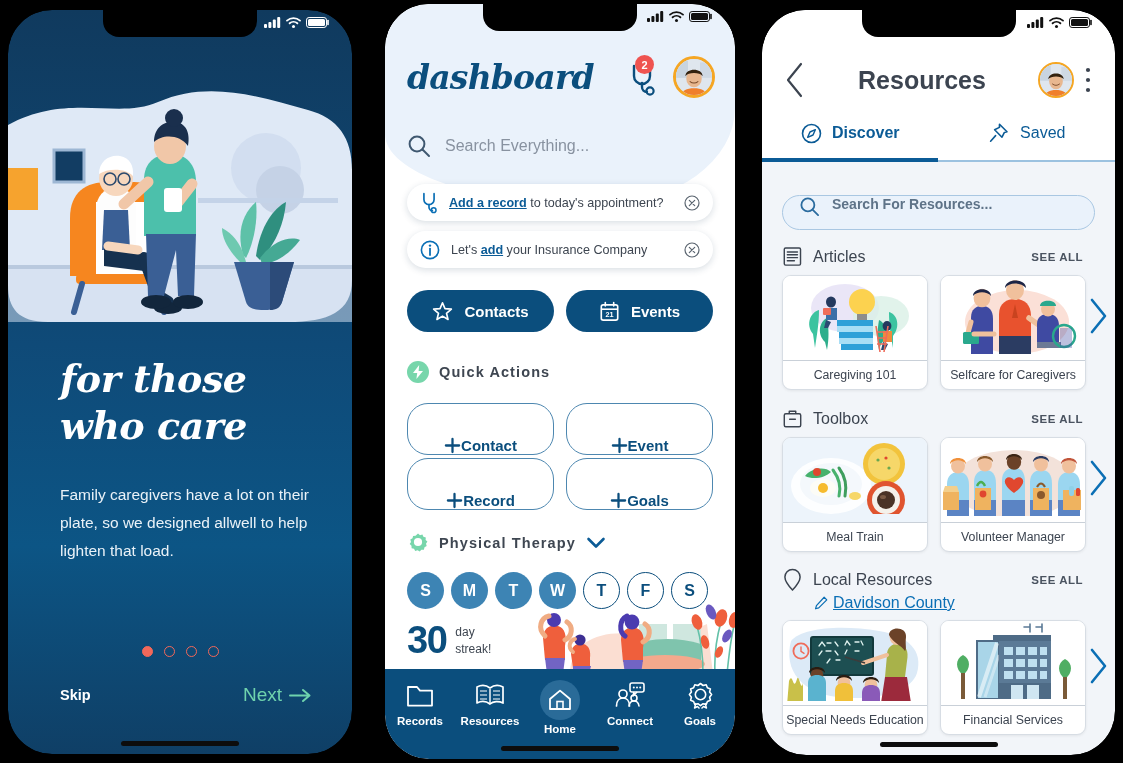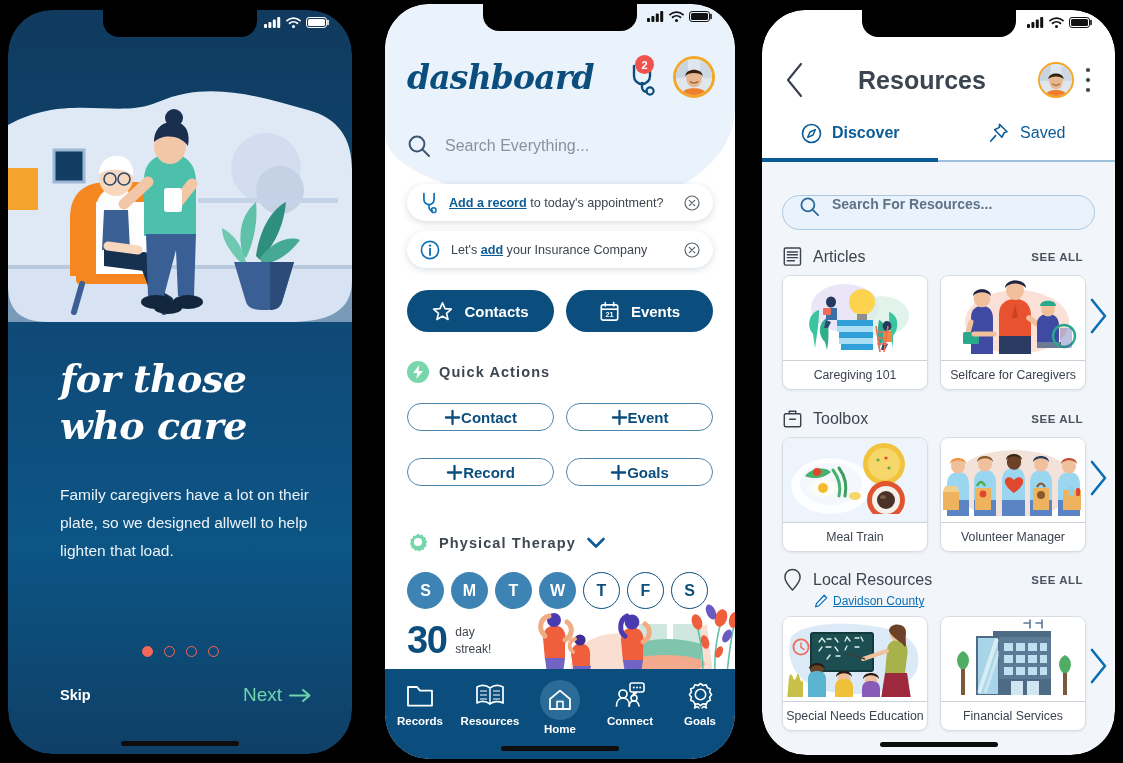--- a/index.html
+++ b/index.html
@@ -133,23 +133,23 @@
     display: flex; align-items: center; justify-content: center; gap: 11px;
     font-size: 15px; font-weight: 700;
   }
   .sec-head { position: absolute; left: 22px; display: flex; align-items: center; gap: 10px; }
   .sec-head-label { font-size: 14.5px; font-weight: 700; color: #3e4651; letter-spacing: 1.1px; }
   .qa-icon {
     width: 22px; height: 22px; border-radius: 50%; background: #77d6ab;
     display:flex; align-items:center; justify-content:center;
   }
   .pill-outline {
-    flex: 1; height: 28px; border-radius: 21px;
+    flex: 1; height: 52px; border-radius: 21px;
     border: 1.6px solid #4d87b0; background: #fff; color: #0b4e7d;
-    display: flex; align-items: center; justify-content: center; 
+    display: flex; align-items: flex-end; justify-content: center; 
     font-size: 15px; font-weight: 700;
   }
   .days-row { position: absolute; left: 22px; right: 22px; display: flex; gap: 7px; }
   .day {
     width: 37px; height: 37px; border-radius: 50%;
     display: flex; align-items: center; justify-content: center;
     font-size: 16px; font-weight: 700;
   }
   .day.on { background: #3d84b4; color: #fff; }
   .day.off { background: #fff; border: 1.6px solid #0b4e7d; color: #0b4e7d; }
@@ -191,22 +191,22 @@
     position: absolute; top: 185px; left: 20px; right: 20px; height: 35px;
     background: #eaf2fb; border: 1.3px solid #a9c7e2; border-radius: 18px;
     display: flex; align-items: flex-start; gap: 12px; padding: 0 16px; z-index: 5;
   }
   .res-search-text { color: #5e7388; font-size: 14px; font-weight: 700; }
   .res-sec { position: absolute; left: 20px; right: 0; }
   .res-sec-head { display: flex; align-items: center; gap: 10px; }
   .res-sec-title { font-size: 16px; color: #3c4450; font-weight: 400; flex: 1; }
   .see-all { font-size: 11.5px; font-weight: 700; color: #4a5360; letter-spacing: .5px; margin-right: 32px; }
   .county-link {
-    display: flex; align-items: flex-end; gap: 5px;
-    color: #0b6fb5; font-size: 12px; text-decoration: underline; margin-left: 32px; margin-top: 2px;
+    display: flex; align-items: center; gap: 5px;
+    color: #0b6fb5; font-size: 16px; text-decoration: underline; margin-left: 32px; margin-top: 2px;
   }
   .card-row { display: flex; gap: 12px; margin-top: 8px; align-items: flex-start; }
   .rcard {
     width: 146px; background: #fff; border-radius: 9px;
     border: 1px solid #d7dde4; overflow: hidden;
     box-shadow: 0 1px 3px rgba(0,0,0,.07);
   }
   .rcard-img { height: 84px; position: relative; overflow: hidden; }
   .rcard-cap {
     height: 29px; border-top: 1px solid #c9d0d8;

